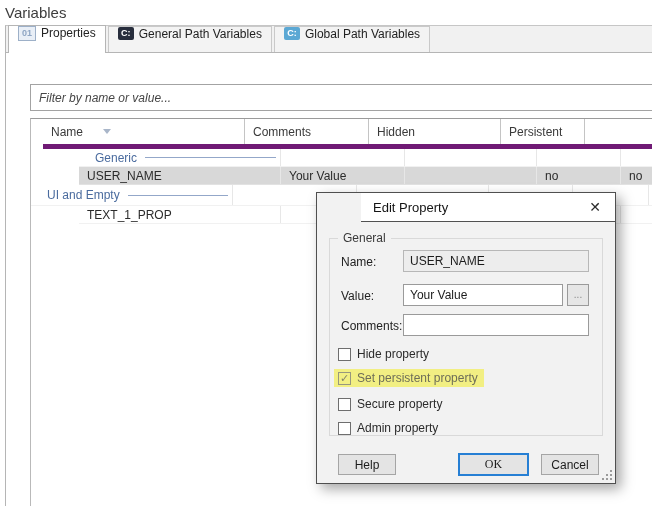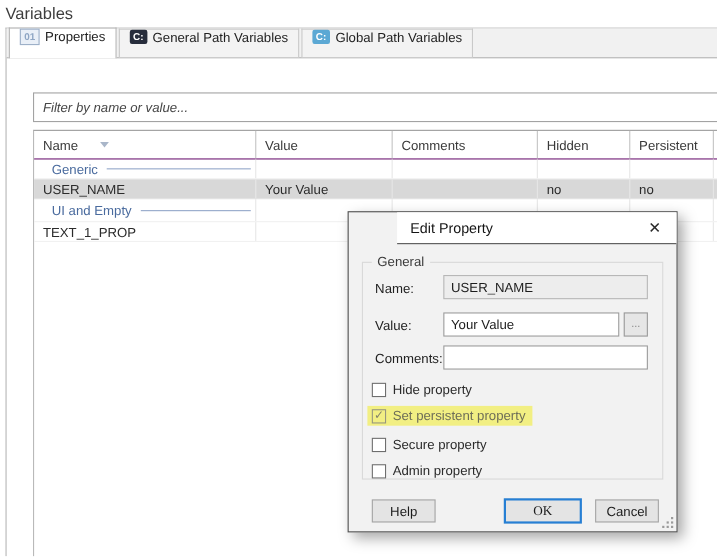--- a/index.html
+++ b/index.html
@@ -27,29 +27,29 @@
   
   .filter{position:absolute;left:30px;top:84px;width:640px;height:27px;box-sizing:border-box;
           border:1px solid #a3a3a3;background:#fff;padding:0 8px;font-family:"Liberation Sans",sans-serif;
           font-size:12px;color:#333;}
   .filter::placeholder{color:#464646;font-style:italic;opacity:1;}
 
   
   .vtable{position:absolute;left:30px;top:118px;right:0;bottom:0;background:#fff;
           border-top:1px solid #9b9b9b;border-left:1px solid #b9b9b9;}
   .grid{display:grid;grid-template-columns:201px 124px 132px 84px 76px 1fr;}
-  .thead{height:25px;border-bottom:1px solid #701a75;}
+  .thead{height:25px;border-bottom:5px solid #701a75;margin-left:12px;}
   .th{display:flex;align-items:center;padding-left:8px;color:#3a3a3a;height:100%;box-sizing:border-box;}
   .th + .th, .lastcol{border-left:1px solid #c4c4c4;}
   .sort-arrow{width:0;height:0;border-left:4px solid transparent;border-right:4px solid transparent;
               border-top:5px solid #a9b6c9;margin-left:20px;}
   .trow{border-bottom:1px solid #f1f1f1;}
   .td{display:flex;align-items:center;padding-left:8px;height:100%;box-sizing:border-box;overflow:hidden;}
   .td + .td{border-left:1px solid #e7e7e7;}
-  .r-sm{height:17px;} .r-md{height:20px;}
+  .r-sm{height:17px;margin-left:48px;} .r-md{height:20px;}
   .trow.selected{background:#d8d8d8;border-bottom:1px solid #e2e2e2;}
   .grp .td{padding-left:16px;color:#4a6b9e;}
   .grp-line{flex:1;height:1px;background:#93a7c9;margin:0 4px 0 8px;align-self:center;}
 
   
   .dialog{position:absolute;left:316px;top:192px;width:300px;height:292px;box-sizing:border-box;
           background:#f2f2f2;border:1px solid #4f4f4f;box-shadow:5px 5px 12px rgba(0,0,0,0.35);z-index:10;}
   .dlg-titlebar{position:absolute;left:0;top:0;right:0;height:29px;background:#fff;
                 border-bottom:1px solid #515151;display:flex;align-items:center;padding:0 10px 0 12px;box-sizing:border-box;margin-left:44px;}
   .dlg-title{font-size:13px;color:#141414;flex:1;}
@@ -109,23 +109,20 @@
   <input class="filter" type="text" placeholder="Filter by name or value..." style="">
 
   <div class="vtable">
 
     <div class="grid thead">
       <div class="th">
         <span>Name</span>
         <span class="sort-arrow"></span>
       </div>
       <div class="th">
-          <span>Value</span>
-        </div>
-      <div class="th">
           <span>Comments</span>
         </div>
       <div class="th">
           <span>Hidden</span>
         </div>
       <div class="th">
           <span>Persistent</span>
         </div>
       <div class="th lastcol"></div>
     </div>

